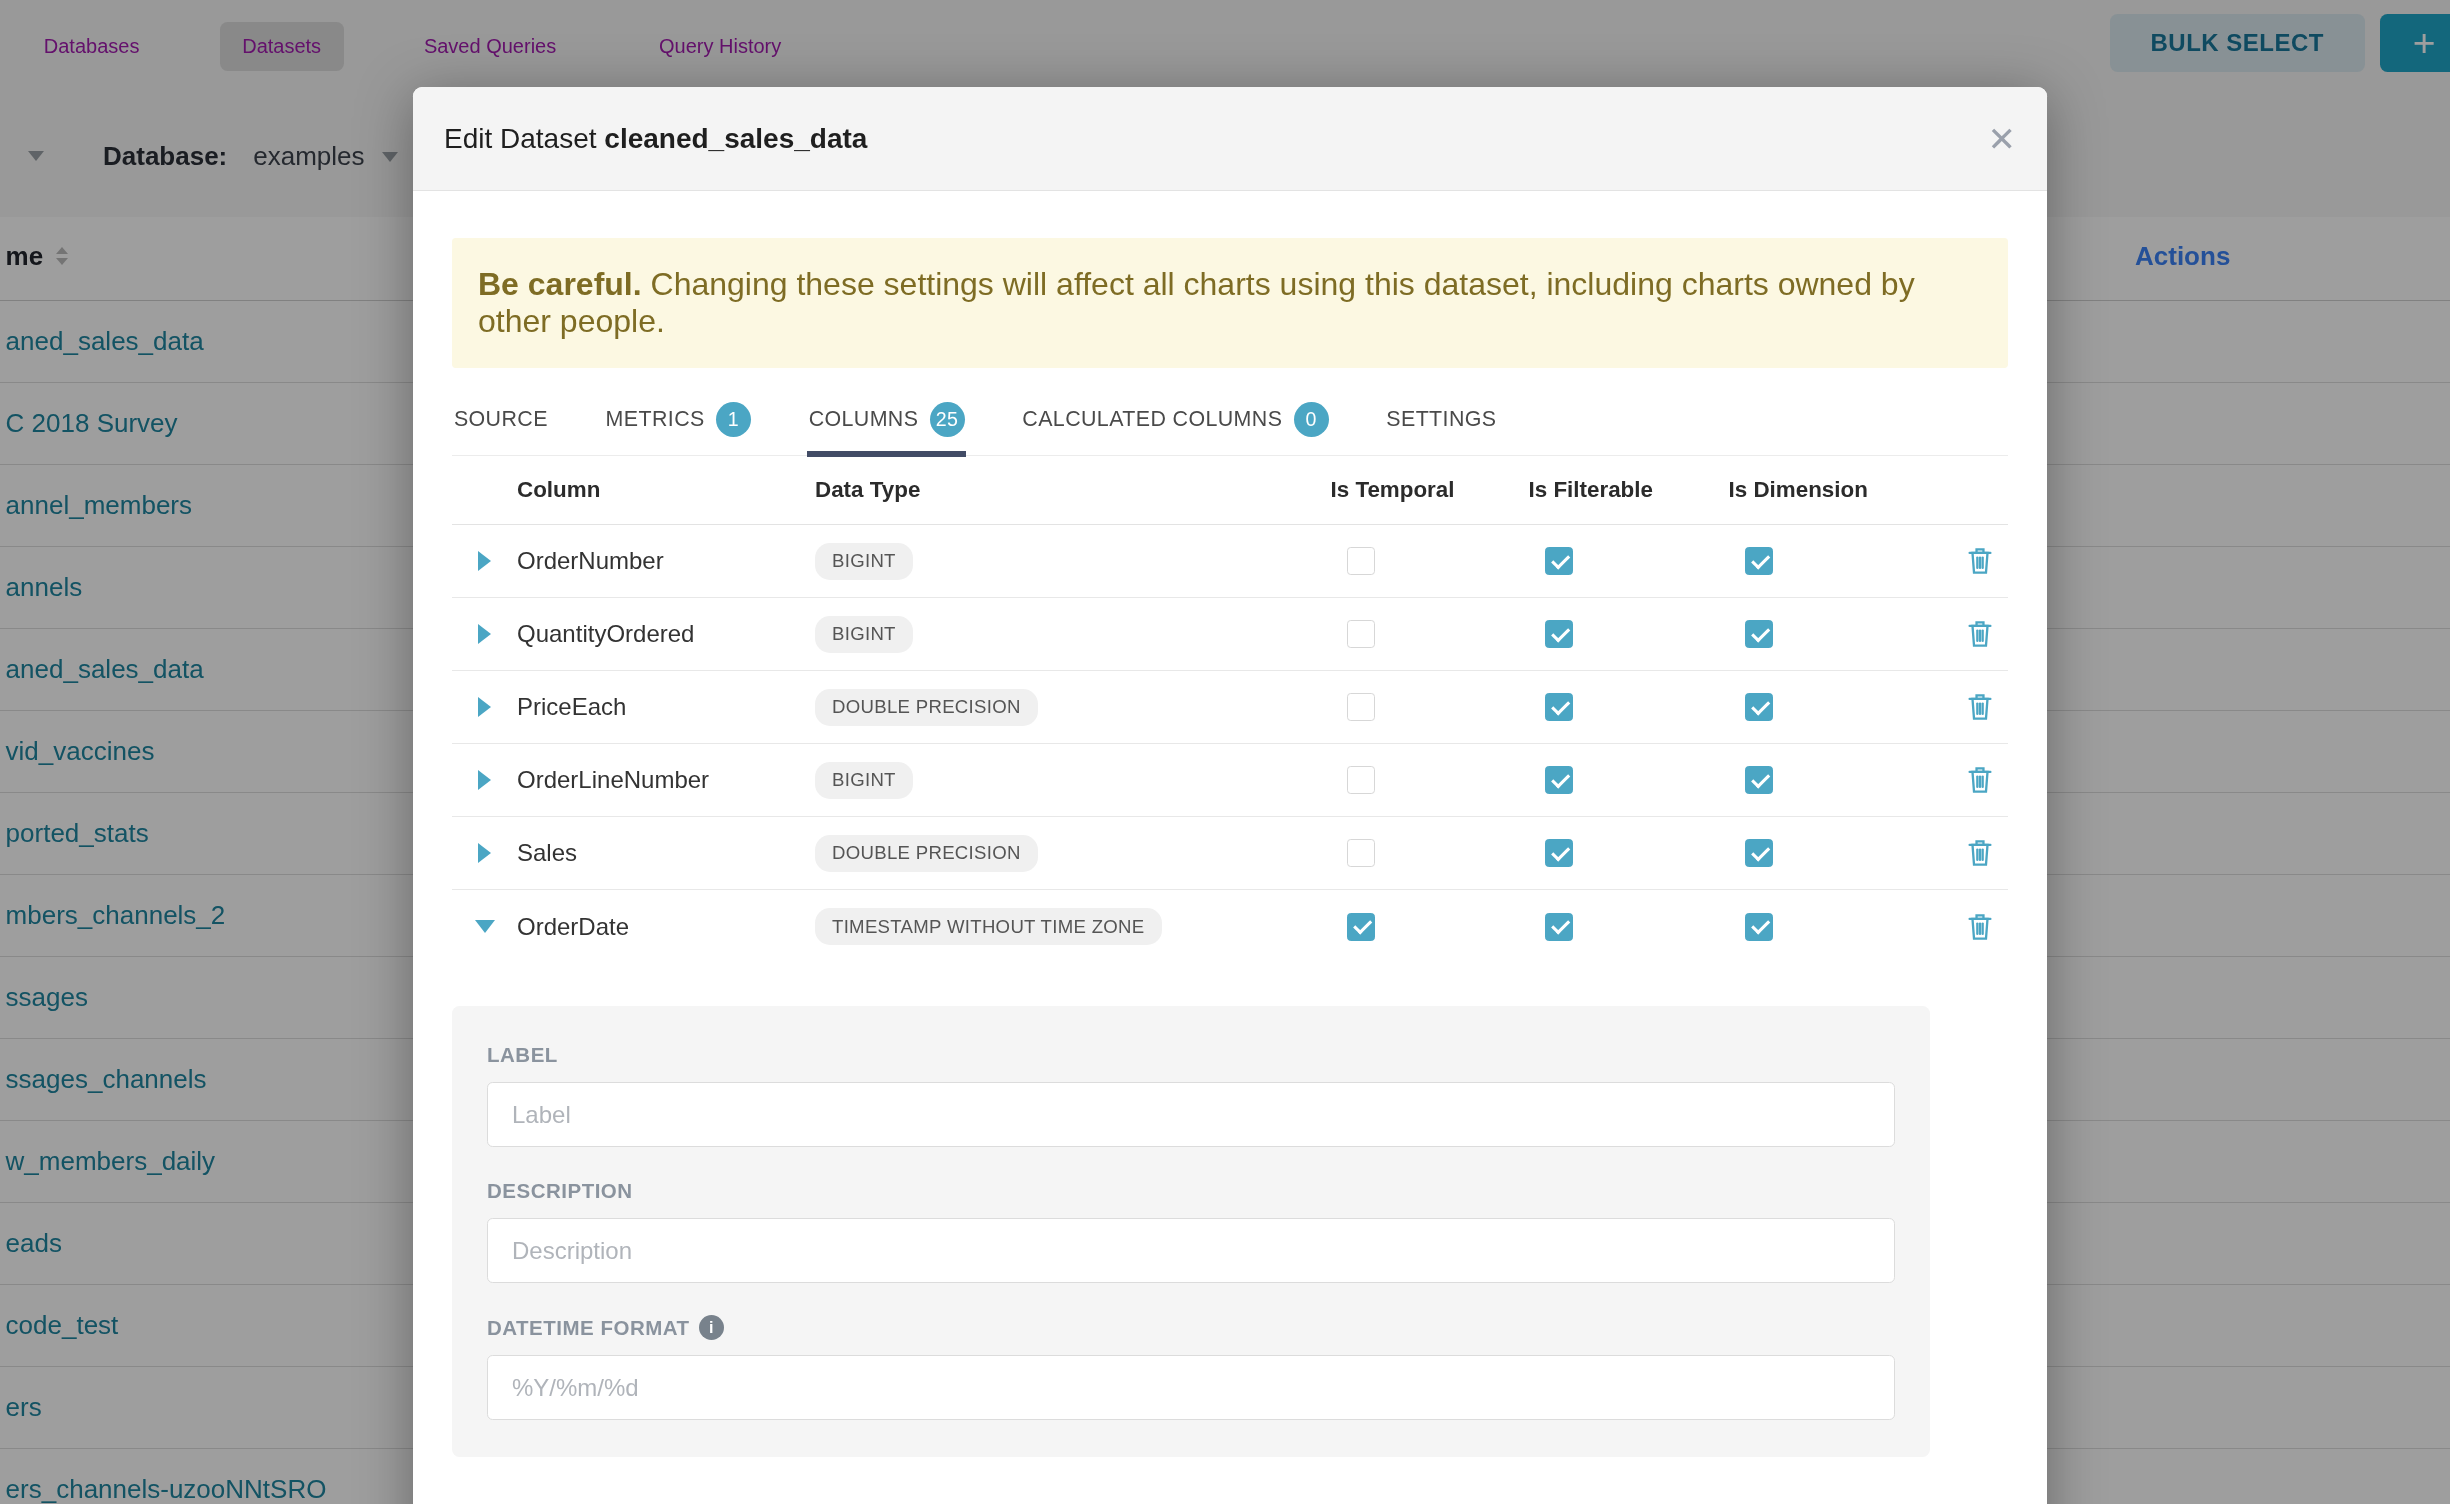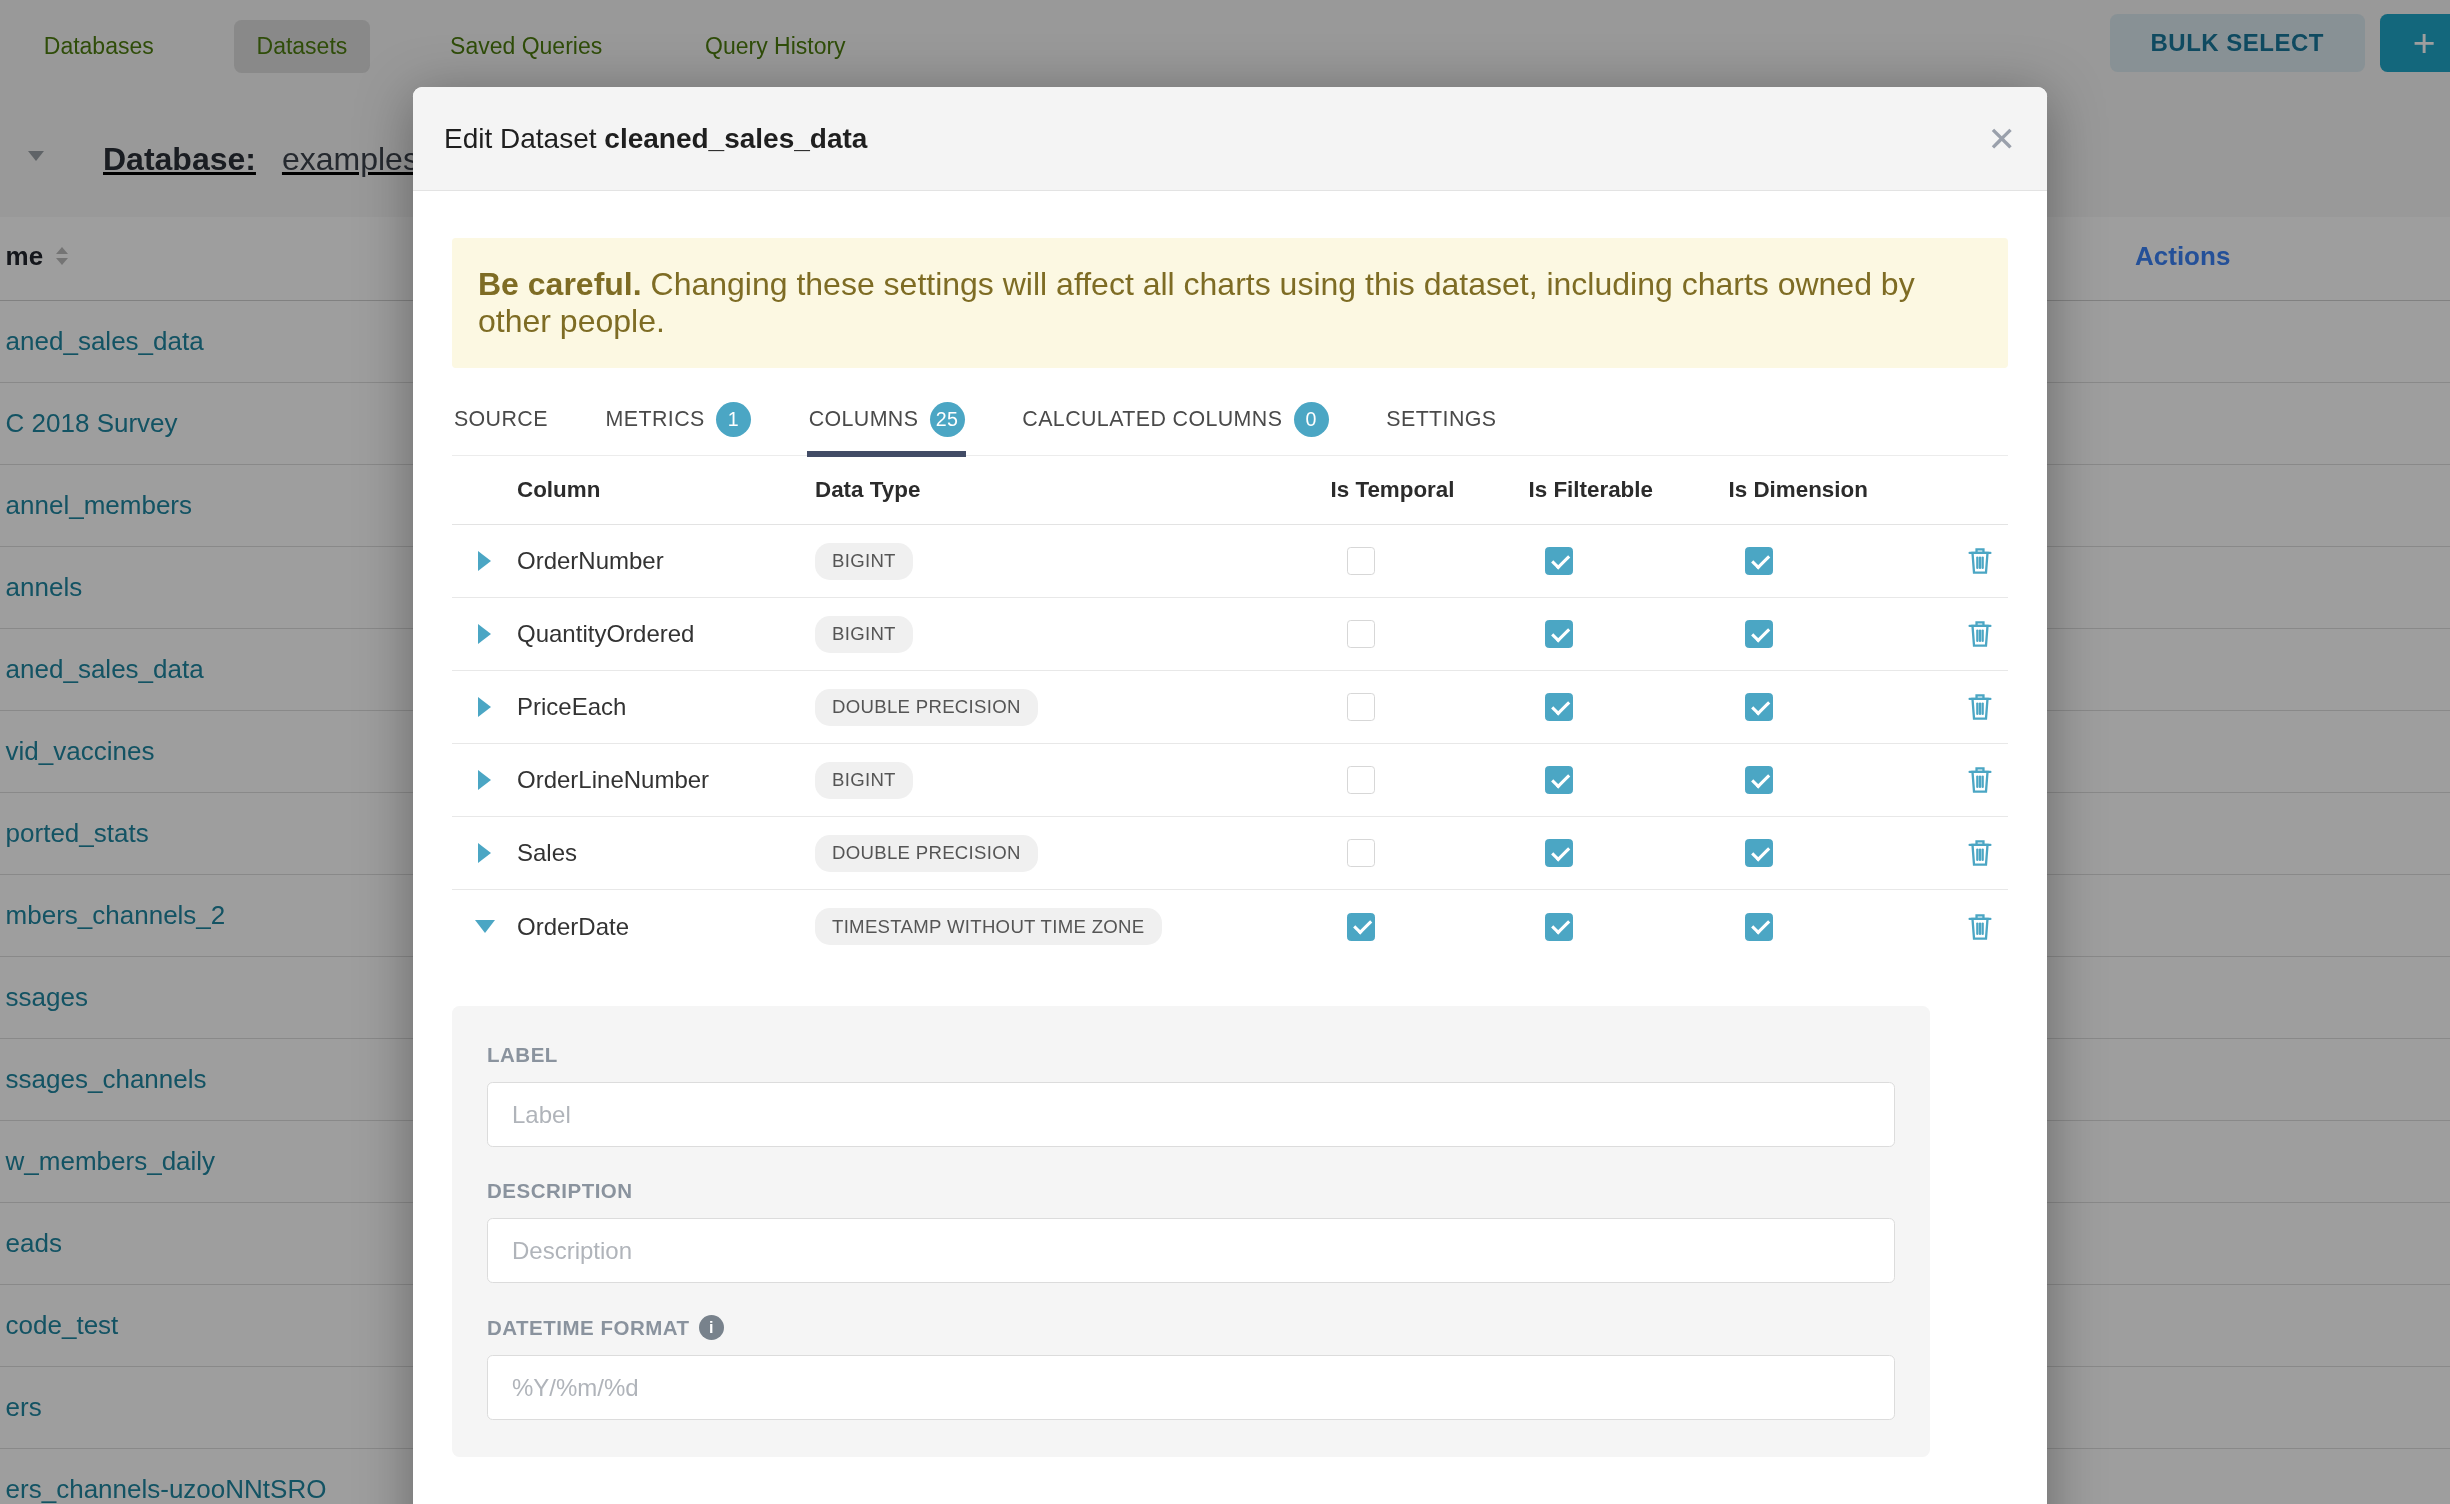--- a/index.html
+++ b/index.html
@@ -2,30 +2,30 @@
 <html style="font-size:15px"><head>
 <meta charset="utf-8">
 <style>
   * { margin:0; padding:0; box-sizing:border-box; }
   html,body { width:2450px; height:1505px; overflow:hidden; }
   body { position:relative; font-family:"Liberation Sans", sans-serif; background:#fff; }
 
   
   .page { position:absolute; inset:0; }
   .nav { position:absolute; left:0; top:0; width:2450px; height:93px; background:#f7f7f7; display:flex; align-items:center; padding-left:21.4px; }
-  .nav-item { font-size:23px; color:#4d7c0f; margin-right:58px; padding:13px 22.4px; border-radius:7.5px; cursor:pointer; white-space:nowrap; }
+  .nav-item { font-size:20px; color:#a21caf; margin-right:58px; padding:13px 22.4px; border-radius:7.5px; cursor:pointer; white-space:nowrap; }
   .nav-item.active { background:#dedede; }
   .nav-right { position:absolute; right:85px; top:14px; display:flex; align-items:center; }
   .bulk-btn { height:58px; padding:12px 41px; border:none; border-radius:7.5px; background:#dcebf1; color:#19789c; font-size:24px; font-weight:600; letter-spacing:0.5px; font-family:inherit; }
   .plus-btn { position:absolute; right:-18.6px; top:14px; width:89px; height:58px; border:none; border-radius:7.5px; background:#20a7c9; color:#fff; font-size:39px; line-height:56px; font-family:inherit; }
 
   .filterbar { position:absolute; left:0; top:93px; width:2450px; height:124px; background:#f7f7f7; }
   .caret { display:inline-block; width:0; height:0; border-left:8.4px solid transparent; border-right:8.4px solid transparent; border-top:10.3px solid #9aa0a6; }
   .fb-caret-left { position:absolute; left:28px; top:58px; }
-  .fb-group { position:absolute; left:103px; top:48px; display:flex; align-items:center; font-size:32px;text-decoration:underline; }
+  .fb-group { position:absolute; left:103px; top:48px; display:flex; align-items:center; font-size:26px; }
   .fb-label { font-weight:700; color:#2b2f38; margin-right:26px; }
   .fb-value { color:#3d434d; margin-right:17px; }
 
   .list-card { position:absolute; left:0; top:217px; width:2450px; bottom:0; background:#fff; }
   .list-head { position:relative; height:84px; border-bottom:1.9px solid #d0d0d0; }
   .lh-name { position:absolute; left:5.6px; top:24px; font-size:26px; font-weight:700; color:#22262e; }
   .sort-icon { position:absolute; left:56px; top:30px; display:inline-flex; flex-direction:column; gap:3.7px; }
   .sort-icon i { width:0; height:0; border-left:6.5px solid transparent; border-right:6.5px solid transparent; }
   .sort-icon .up { border-bottom:7.5px solid #bcbcbc; }
   .sort-icon .dn { border-top:7.5px solid #bcbcbc; }

